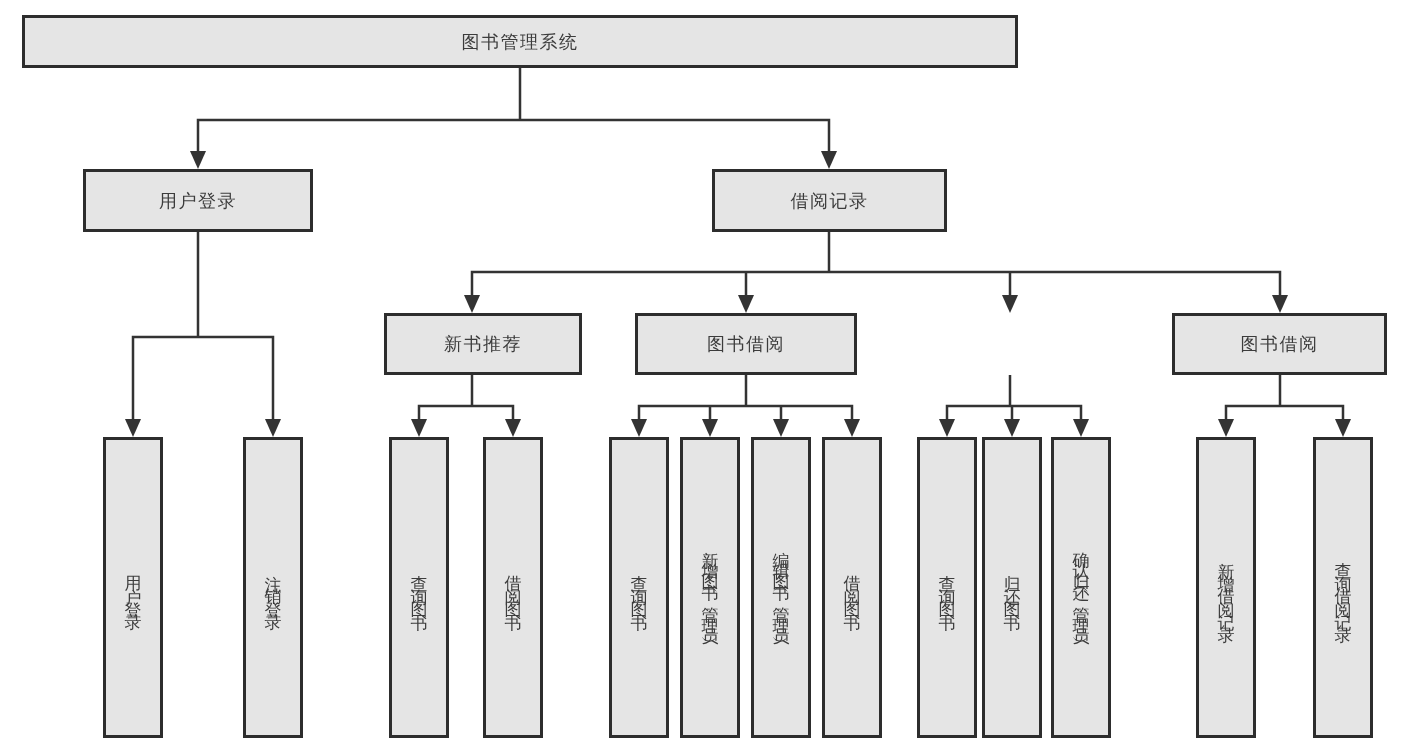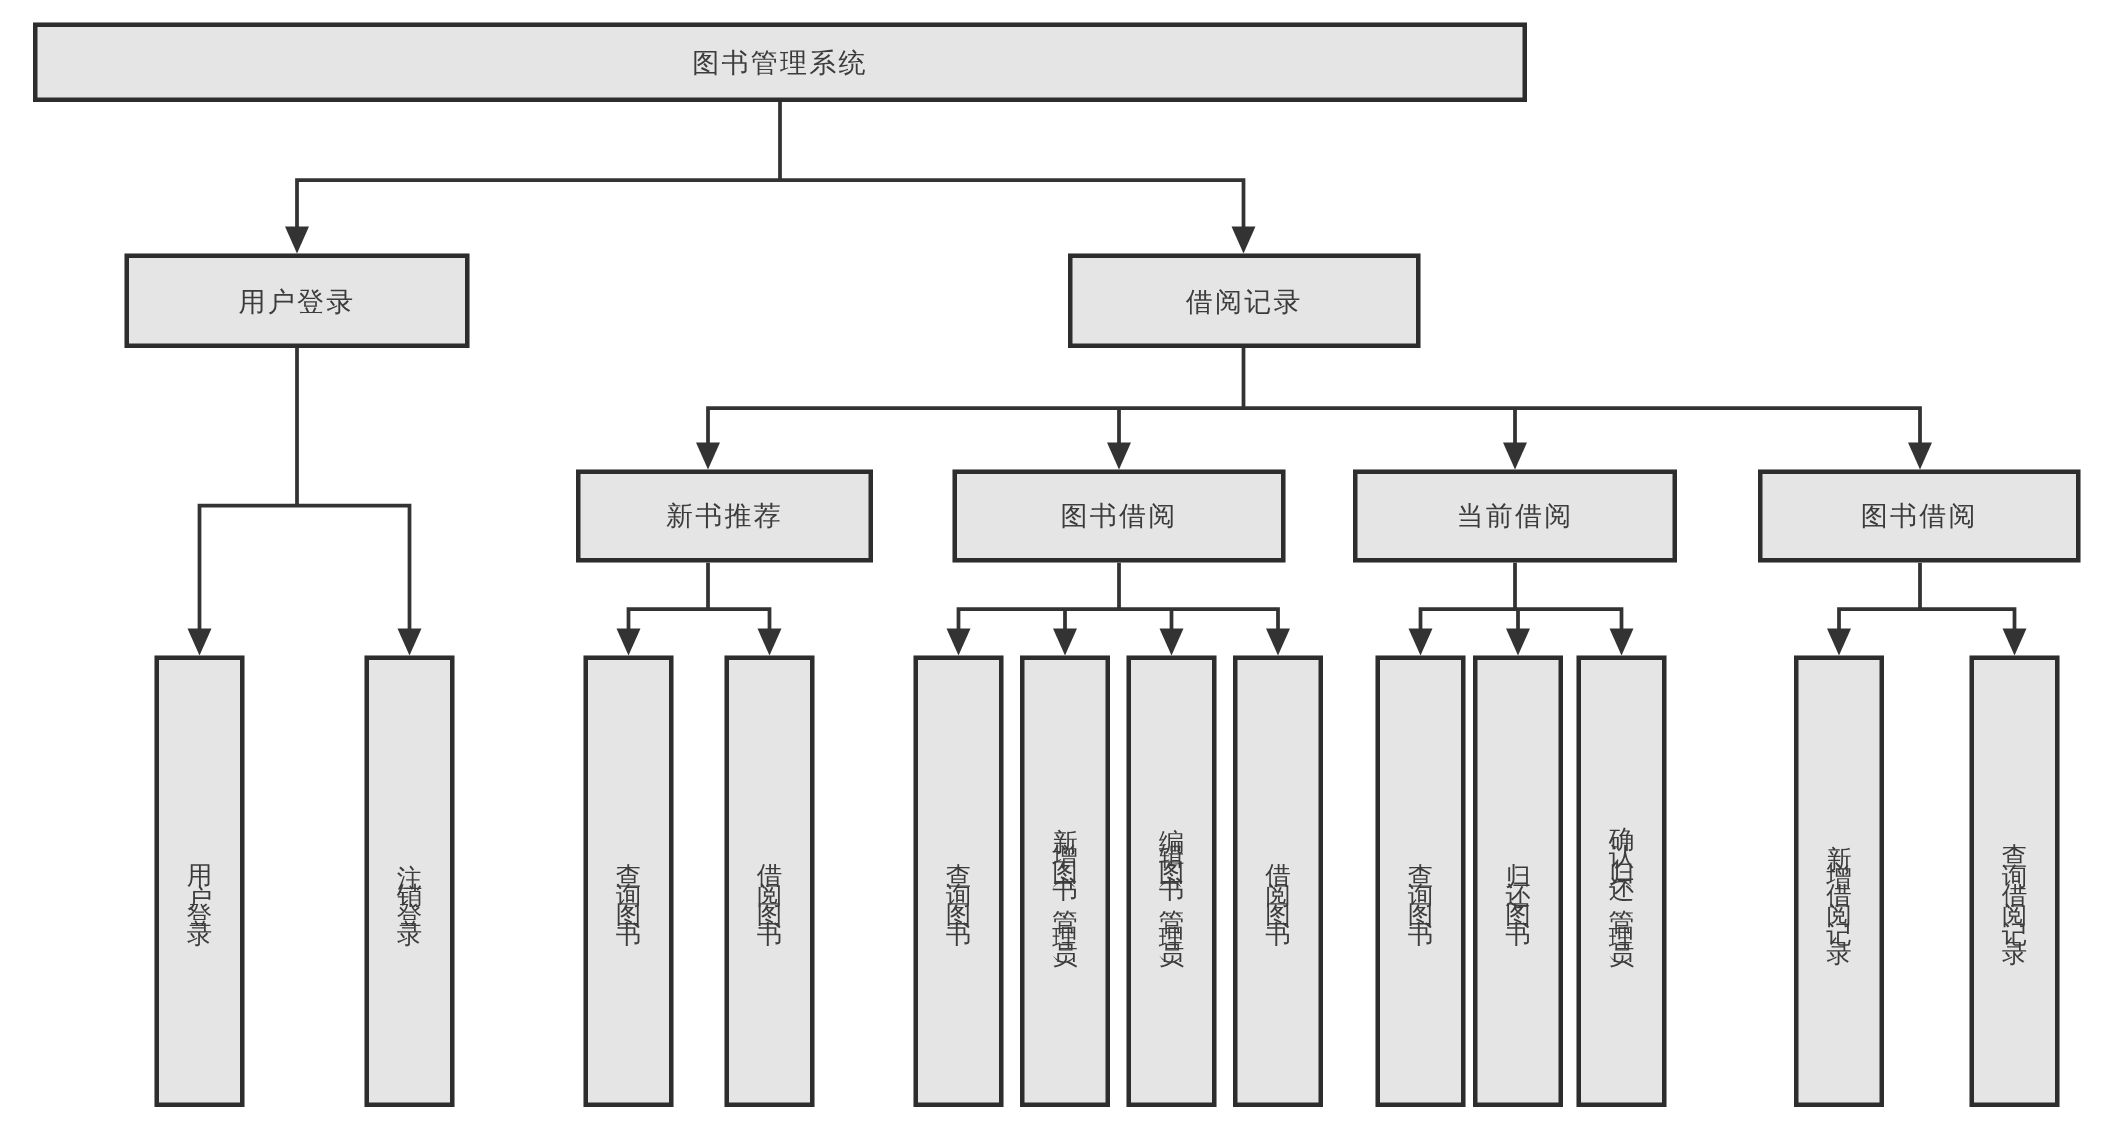--- a/index.html
+++ b/index.html
@@ -111,23 +111,20 @@
   <div class="node h" style="left:712px; top:169px; width:235px; height:63px;">
     <span>借阅记录</span>
   </div>
 
   <div class="node h" style="left:364px; top:313px; width:198px; height:62px;margin-left:20px;">
     <span>新书推荐</span>
   </div>
   <div class="node h" style="left:635px; top:313px; width:222px; height:62px;">
     <span>图书借阅</span>
   </div>
-  <div class="node h" style="left:902px; top:313px; width:216px; height:62px;">
-    <span>当前借阅</span>
-  </div>
   <div class="node h" style="left:1172px; top:313px; width:215px; height:62px;">
     <span>图书借阅</span>
   </div>
 
   <div class="node v" style="left:103px; top:437px; width:60px; height:301px;">
     <span>用户登录</span>
   </div>
   <div class="node v" style="left:243px; top:437px; width:60px; height:301px;">
     <span>注销登录</span>
   </div>

